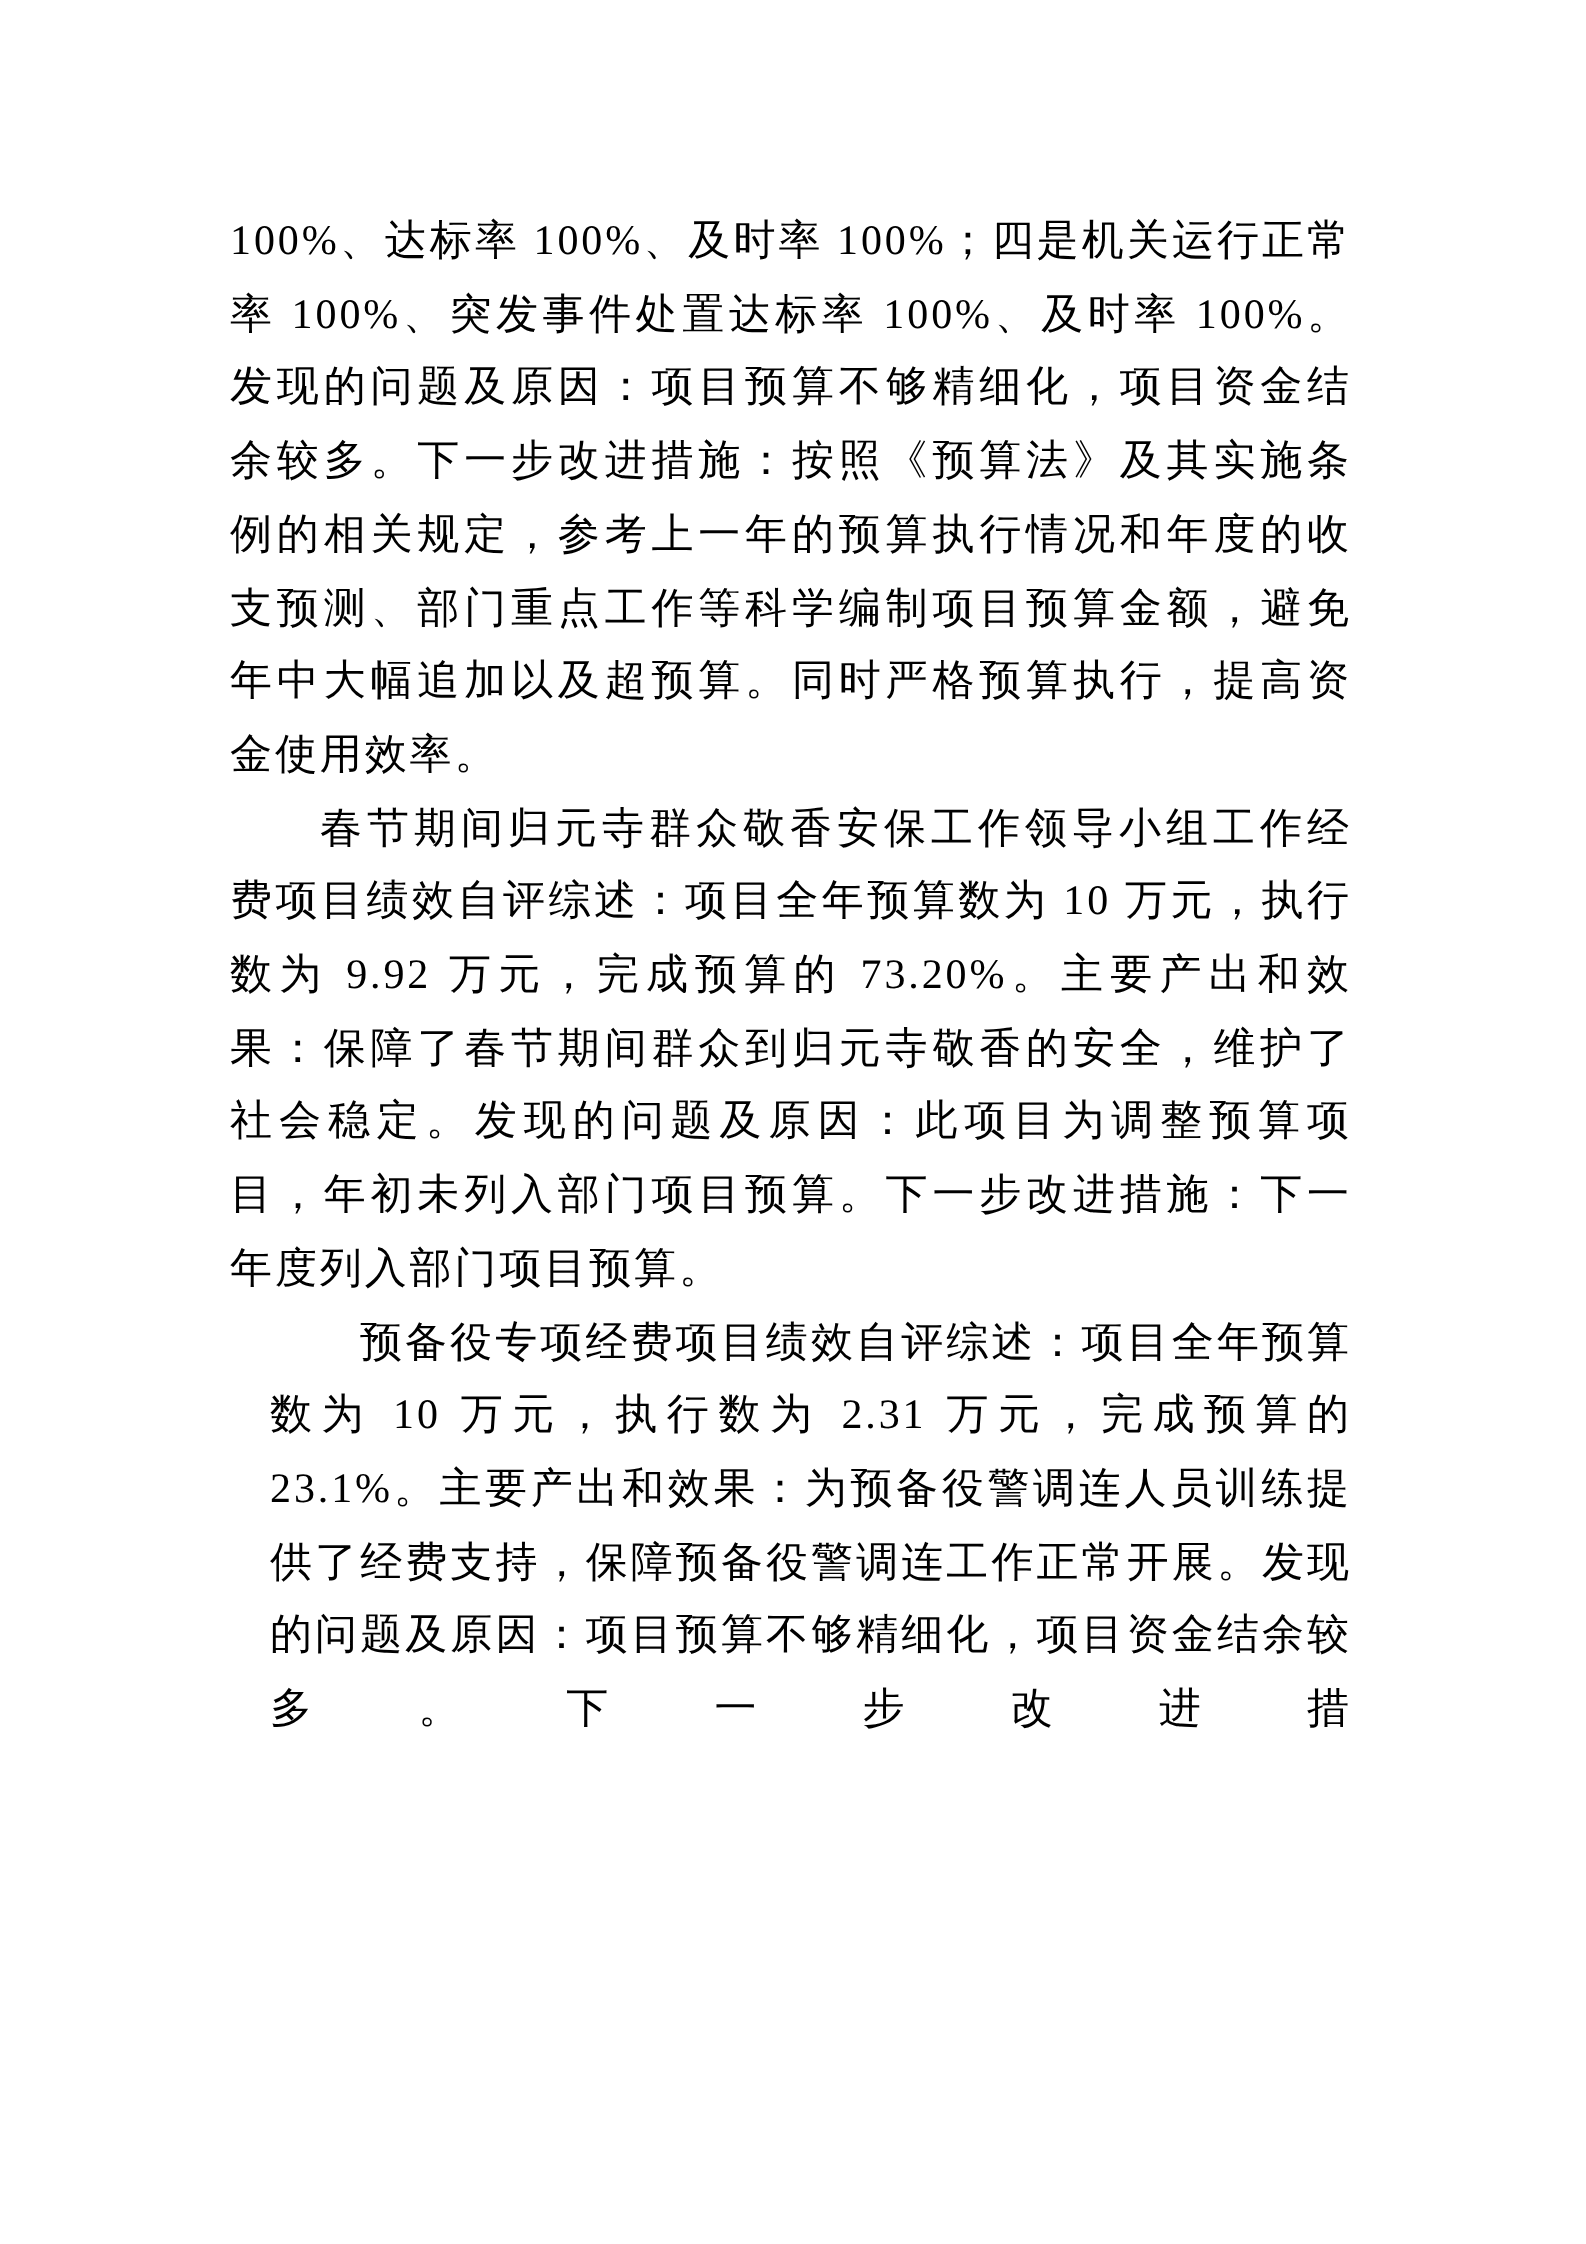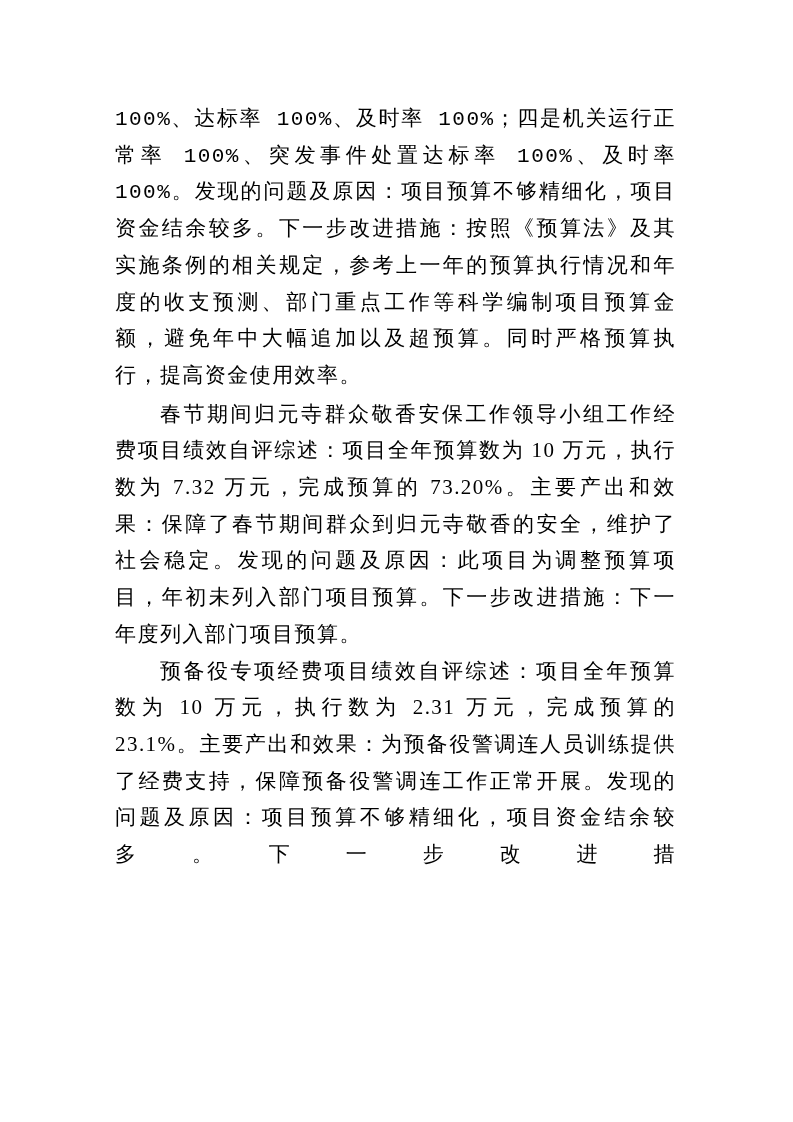--- a/index.html
+++ b/index.html
@@ -37,29 +37,29 @@
     letter-spacing: 1.45px;
     text-align: justify;
     text-justify: inter-character;
     text-indent: 2.14em;
     word-break: normal;
     font-weight: 400;
   }
   
   .para.continuation {
     text-indent: 0;
-    font-family: Liberation Mono, monospace;
   }
   
   .para.continued {
     text-align-last: justify;
+    margin-left: 20px;
   }
 </style>
 </head>
 <body>
 
 <div class="page">
   <div class="text-block">
     <p class="para continuation">100%、达标率 100%、及时率 100%；四是机关运行正常率 100%、突发事件处置达标率 100%、及时率 100%。发现的问题及原因：项目预算不够精细化，项目资金结余较多。下一步改进措施：按照《预算法》及其实施条例的相关规定，参考上一年的预算执行情况和年度的收支预测、部门重点工作等科学编制项目预算金额，避免年中大幅追加以及超预算。同时严格预算执行，提高资金使用效率。</p>
-    <p class="para">春节期间归元寺群众敬香安保工作领导小组工作经费项目绩效自评综述：项目全年预算数为 10 万元，执行数为 7.32 万元，完成预算的 73.20%。主要产出和效果：保障了春节期间群众到归元寺敬香的安全，维护了社会稳定。发现的问题及原因：此项目为调整预算项目，年初未列入部门项目预算。下一步改进措施：下一年度列入部门项目预算。</p>
+    <p class="para">春节期间归元寺群众敬香安保工作领导小组工作经费项目绩效自评综述：项目全年预算数为 10 万元，执行数为 9.92 万元，完成预算的 73.20%。主要产出和效果：保障了春节期间群众到归元寺敬香的安全，维护了社会稳定。发现的问题及原因：此项目为调整预算项目，年初未列入部门项目预算。下一步改进措施：下一年度列入部门项目预算。</p>
     <p class="para continued">预备役专项经费项目绩效自评综述：项目全年预算数为 10 万元，执行数为 2.31 万元，完成预算的 23.1%。主要产出和效果：为预备役警调连人员训练提供了经费支持，保障预备役警调连工作正常开展。发现的问题及原因：项目预算不够精细化，项目资金结余较多。下一步改进措</p>
   </div>
 </div>
 
 </body></html>

